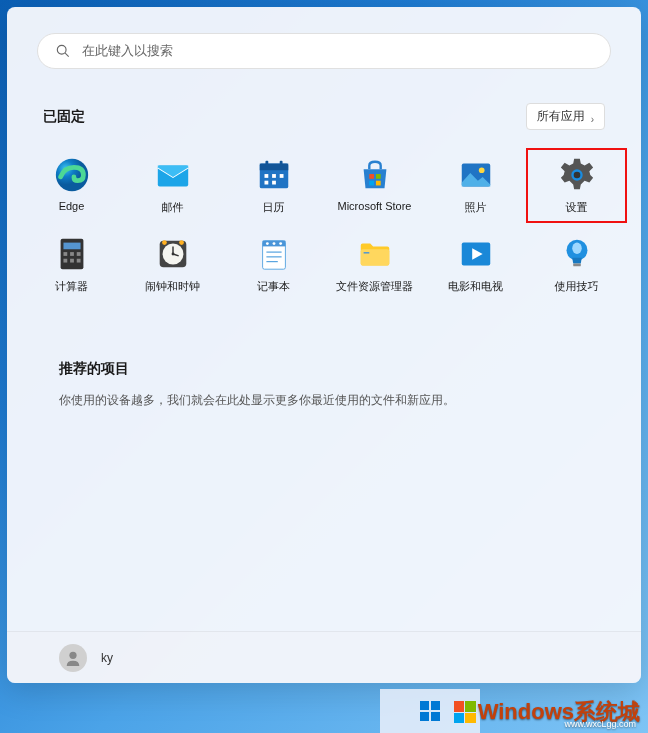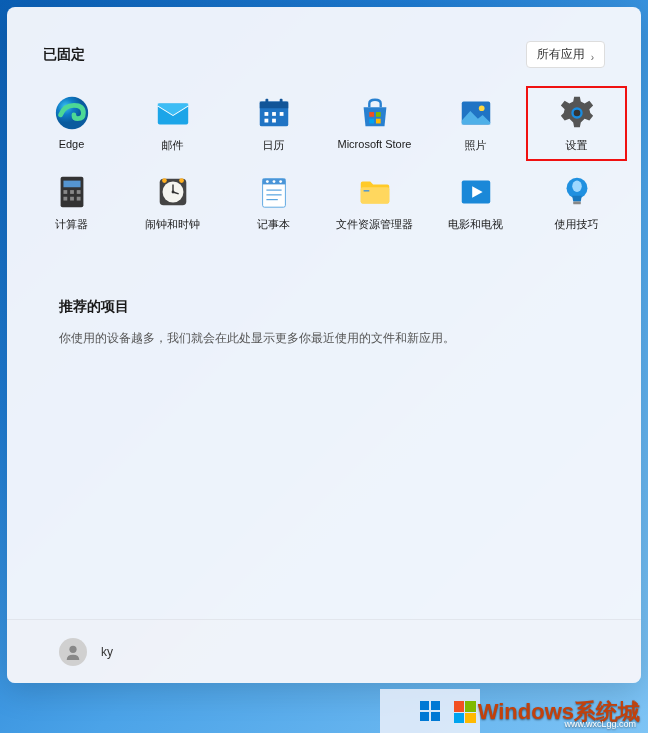--- a/index.html
+++ b/index.html
@@ -128,21 +128,21 @@
     }
     
     .recommended-text {
       font-size: 12px;
       color: #555;
       margin-top: 14px;
     }
     
     .bottom-bar {
       margin-top: auto;
-      height: 64px;
+      height: 52px;
       border-top: 1px solid rgba(0,0,0,0.05);
       display: flex;
       align-items: center;
       padding: 0 52px;
       background: rgba(240,242,248,0.5);
       border-radius: 0 0 8px 8px;
     }
     
     .user-avatar {
       width: 28px;
@@ -215,20 +215,27 @@
     .chevron-right {
       font-size: 10px;
       color: #666;
     }
   </style>
 </head>
 <body>
 
 <div class="start-menu">
 
+  <div class="search-bar">
+    <svg class="search-icon" viewBox="0 0 16 16">
+      <circle cx="6.5" cy="6.5" r="5" fill="none" stroke="#666" stroke-width="1.3"></circle>
+      <line x1="10.5" y1="10.5" x2="14.5" y2="14.5" stroke="#666" stroke-width="1.3"></line>
+    </svg>
+    <span class="search-placeholder">在此键入以搜索</span>
+  </div>
 
   <div class="section">
     <div class="section-header">
       <span class="section-title">已固定</span>
       <button class="all-apps-btn">
         <span>所有应用</span>
         <span class="chevron-right">›</span>
       </button>
     </div>
 

